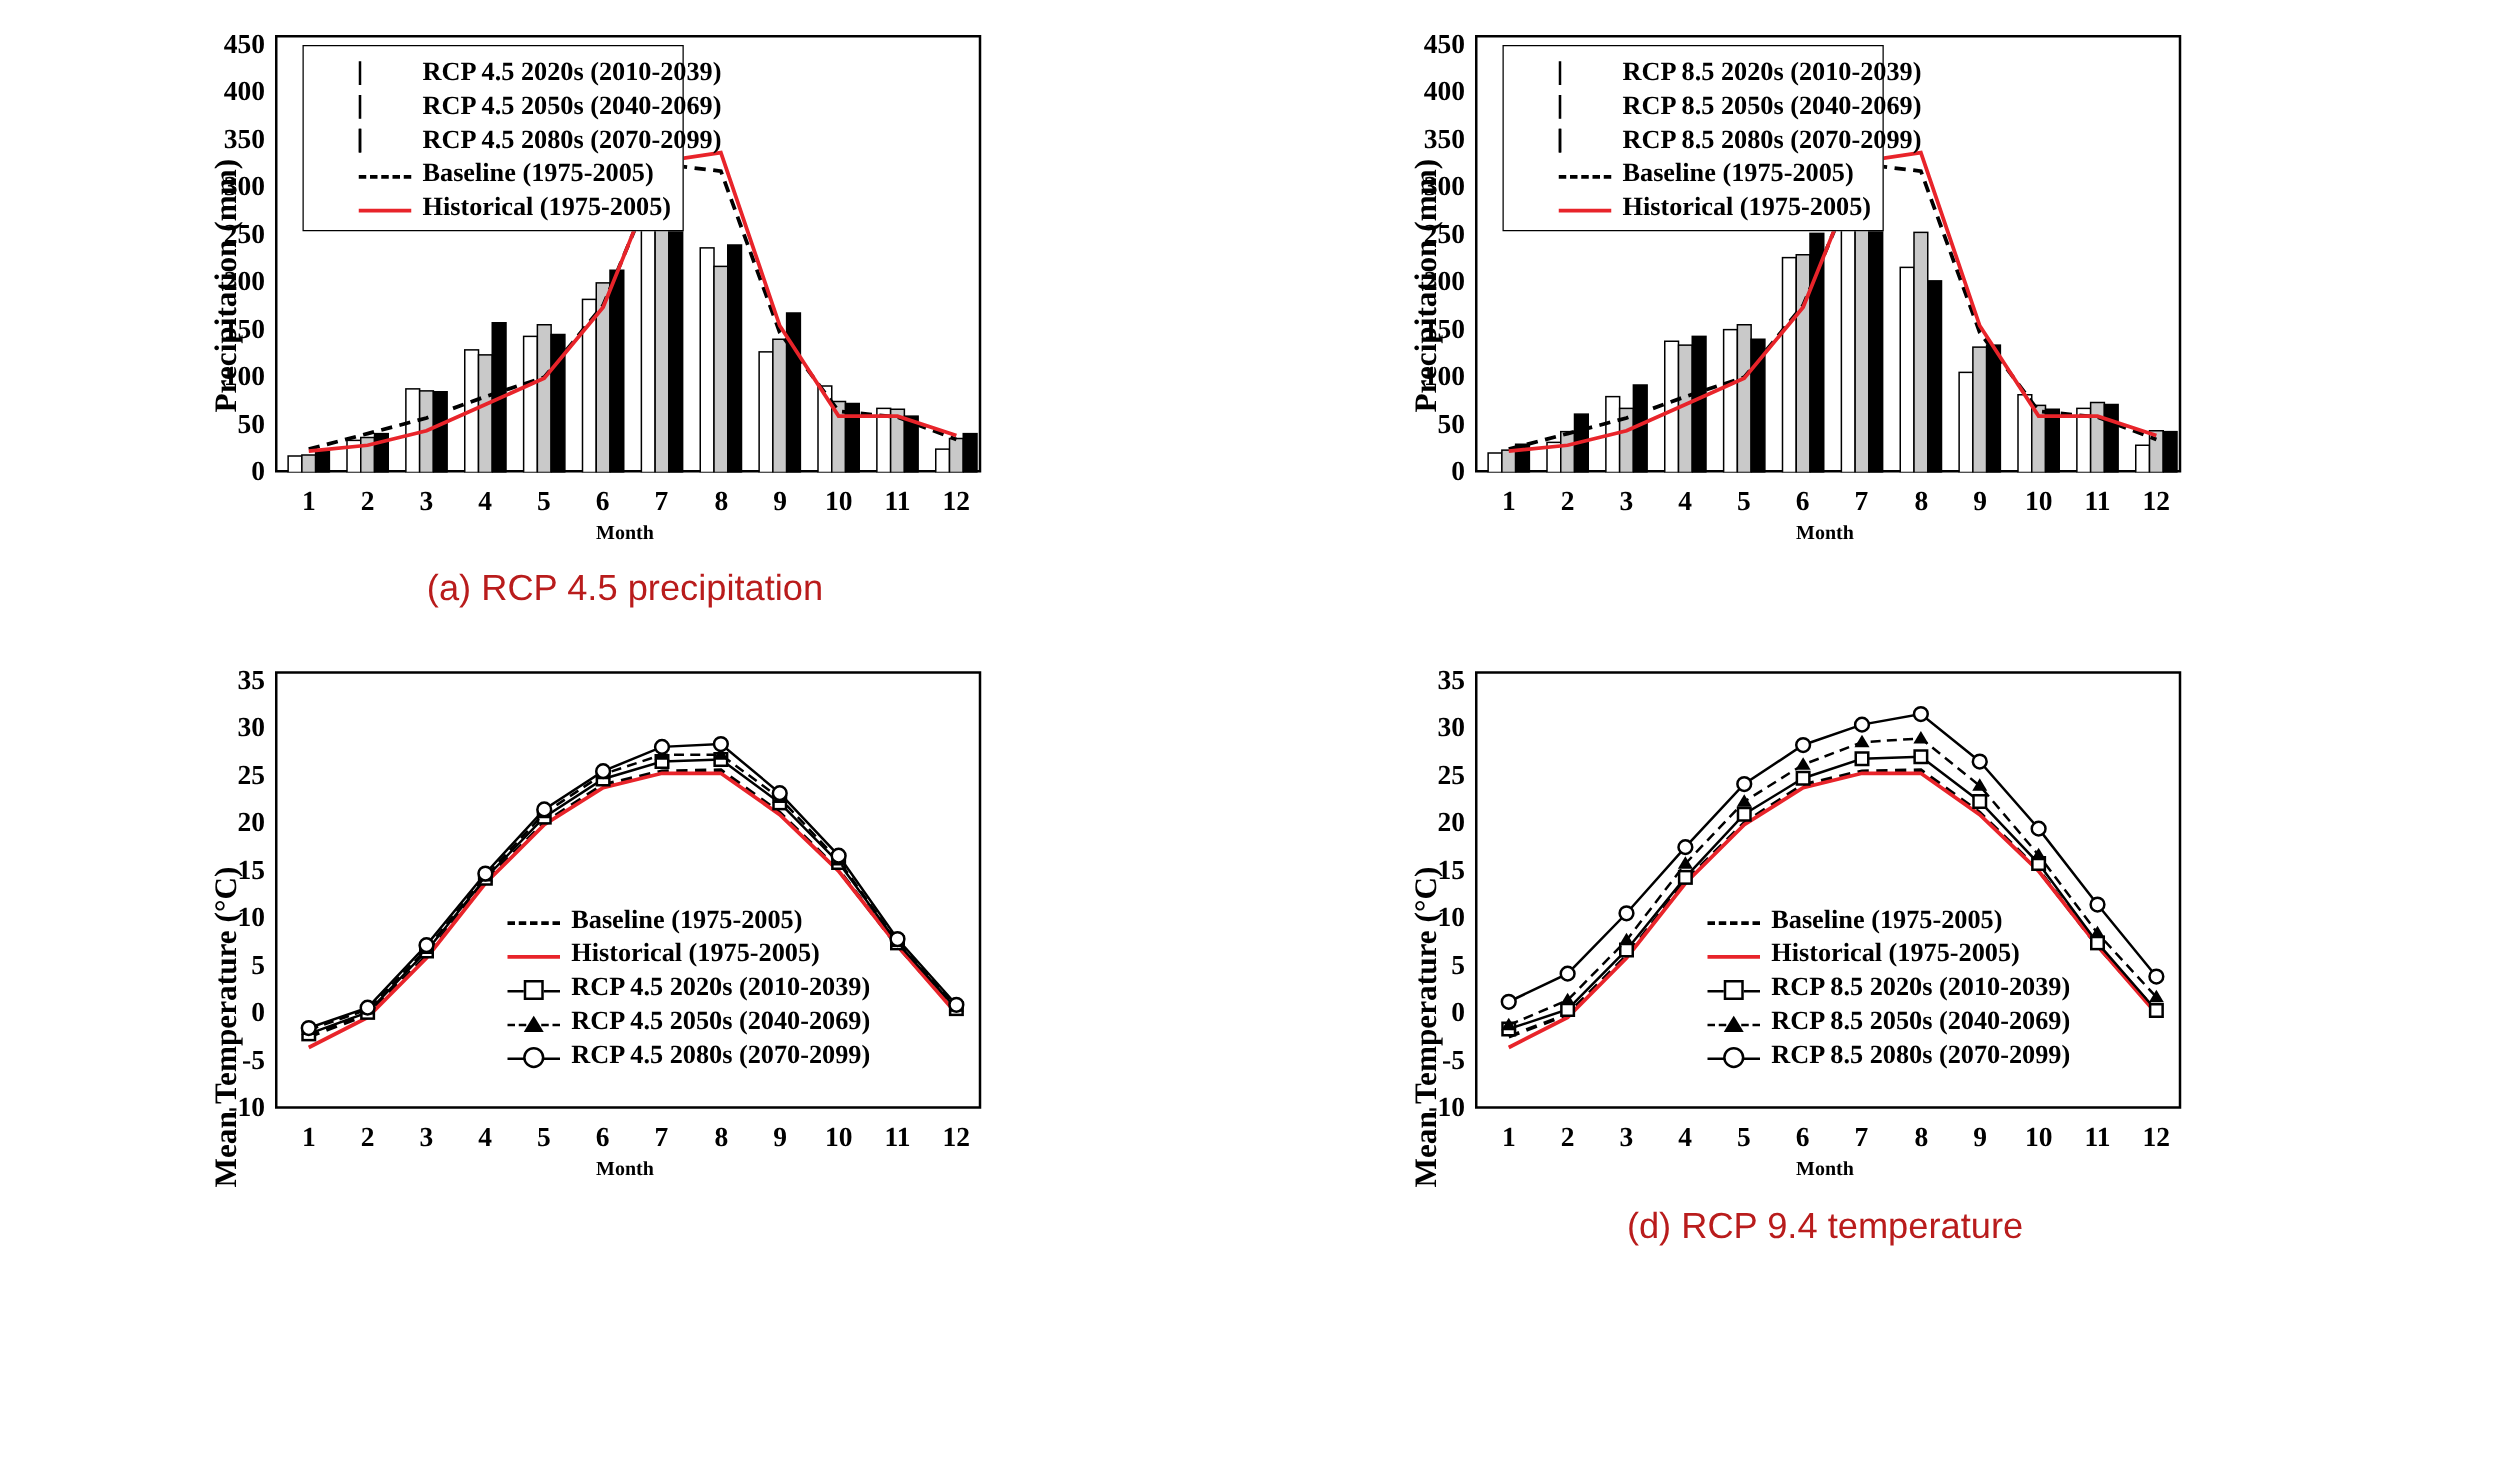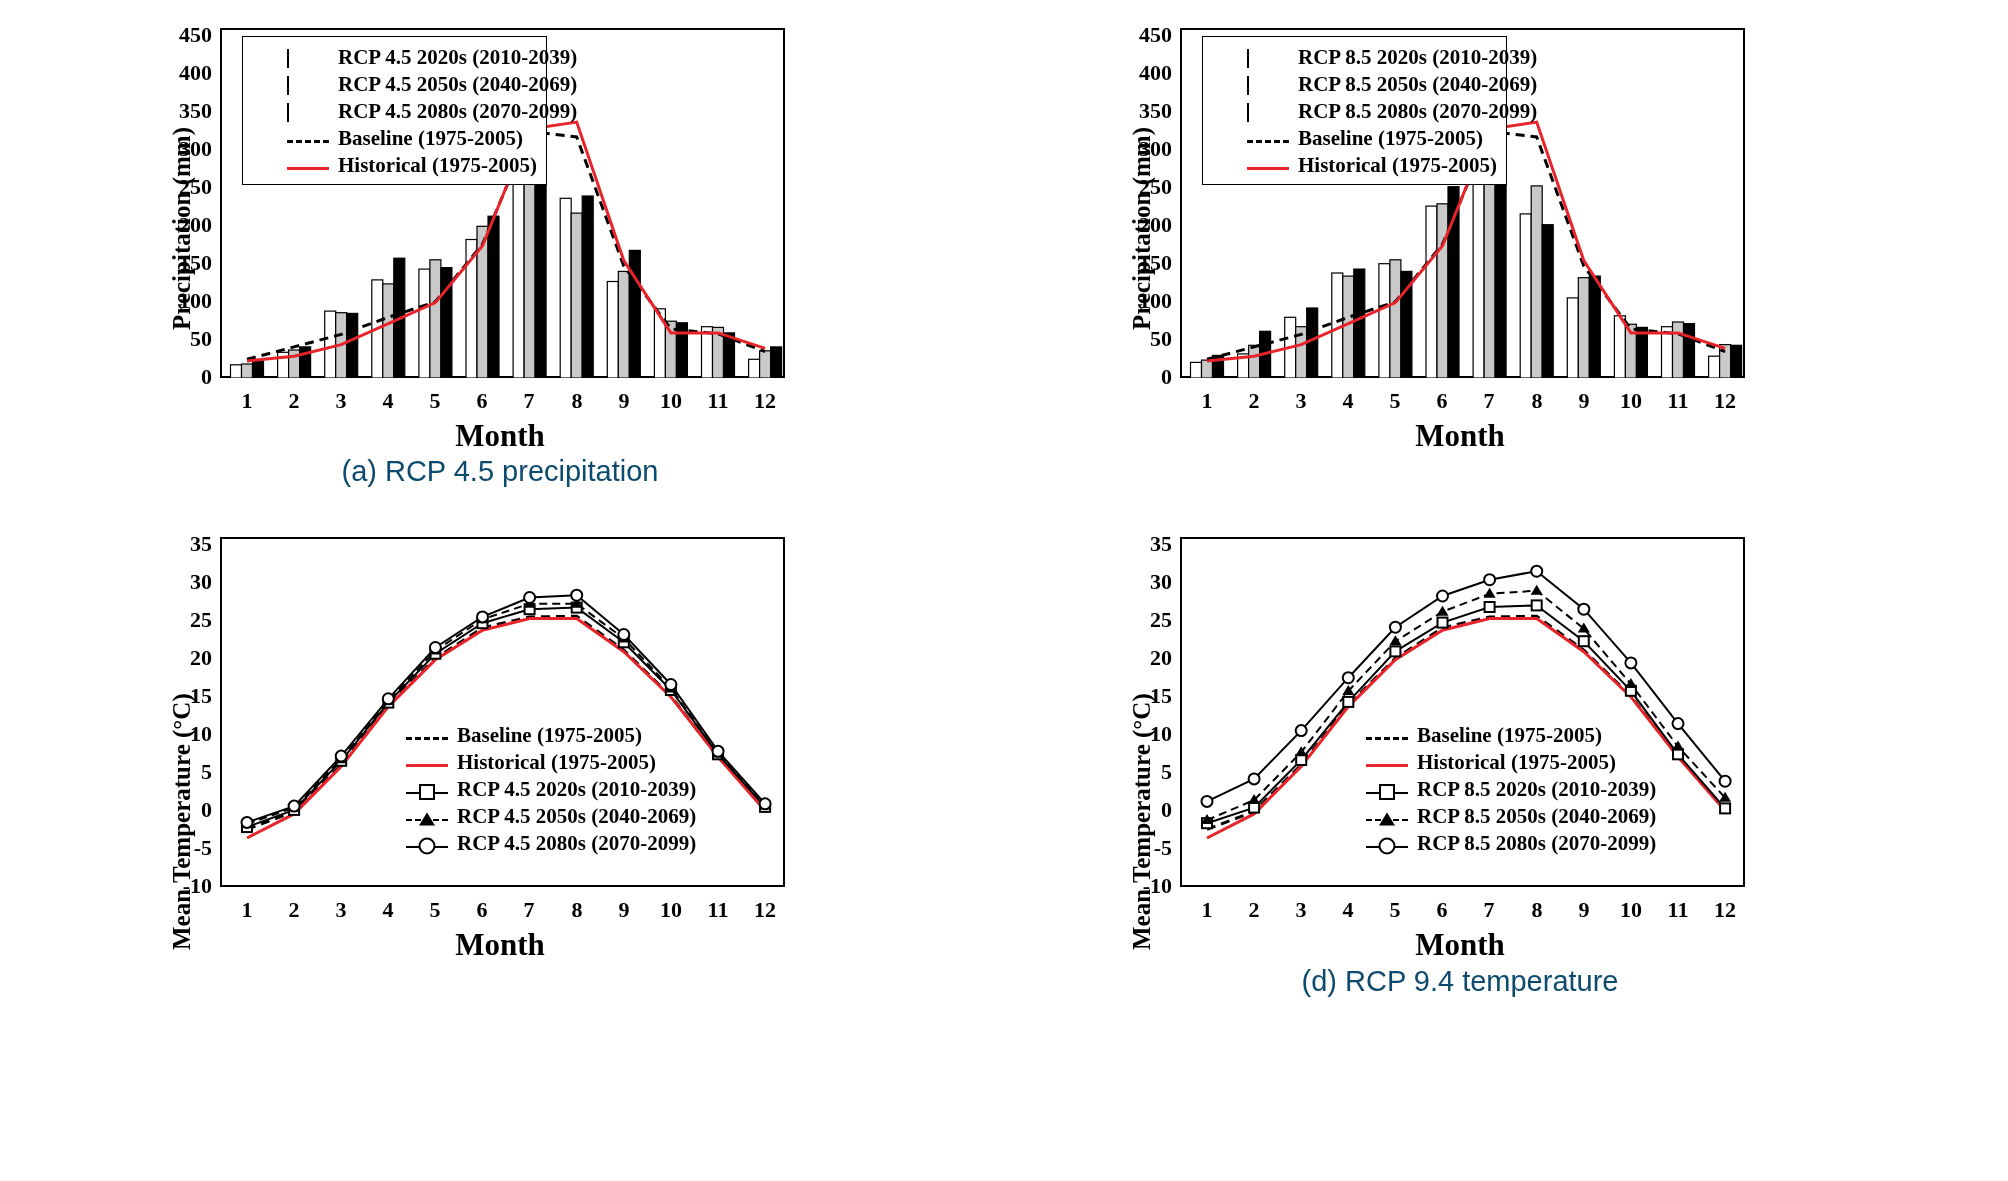--- a/index.html
+++ b/index.html
@@ -2,38 +2,38 @@
 <html><head>
 <meta charset="utf-8">
 <style>
   html,body{margin:0;padding:0;background:#ffffff;}
   body{width:2008px;height:1181px;font-family:"Liberation Serif",serif;color:#000;}
   .page{position:relative;width:2008px;height:1181px;}
   .panel{position:absolute;}
   .caption{
     font-family:"Liberation Sans",sans-serif;
     font-size:29px;
-    color:#0c4a6e;
+    color:#b91c1c;
     text-align:center;
     width:100%;
   }
   .plotbox{position:relative;}
   .frame{position:absolute;border:2px solid #000;background:#fff;box-sizing:border-box;}
   .ylabel{
     position:absolute;
     font-weight:bold;
     font-size:25px;
     white-space:nowrap;
     transform-origin:left top;
     transform:rotate(-90deg);
   }
   .xlabel{
     position:absolute;
     font-weight:bold;
-    font-size:31px;
+    font-size:16px;
     text-align:center;
     width:100%;
   }
   .ytick{
     position:absolute;
     font-weight:bold;
     font-size:22px;
     text-align:right;
     transform:translateY(-50%);
   }

